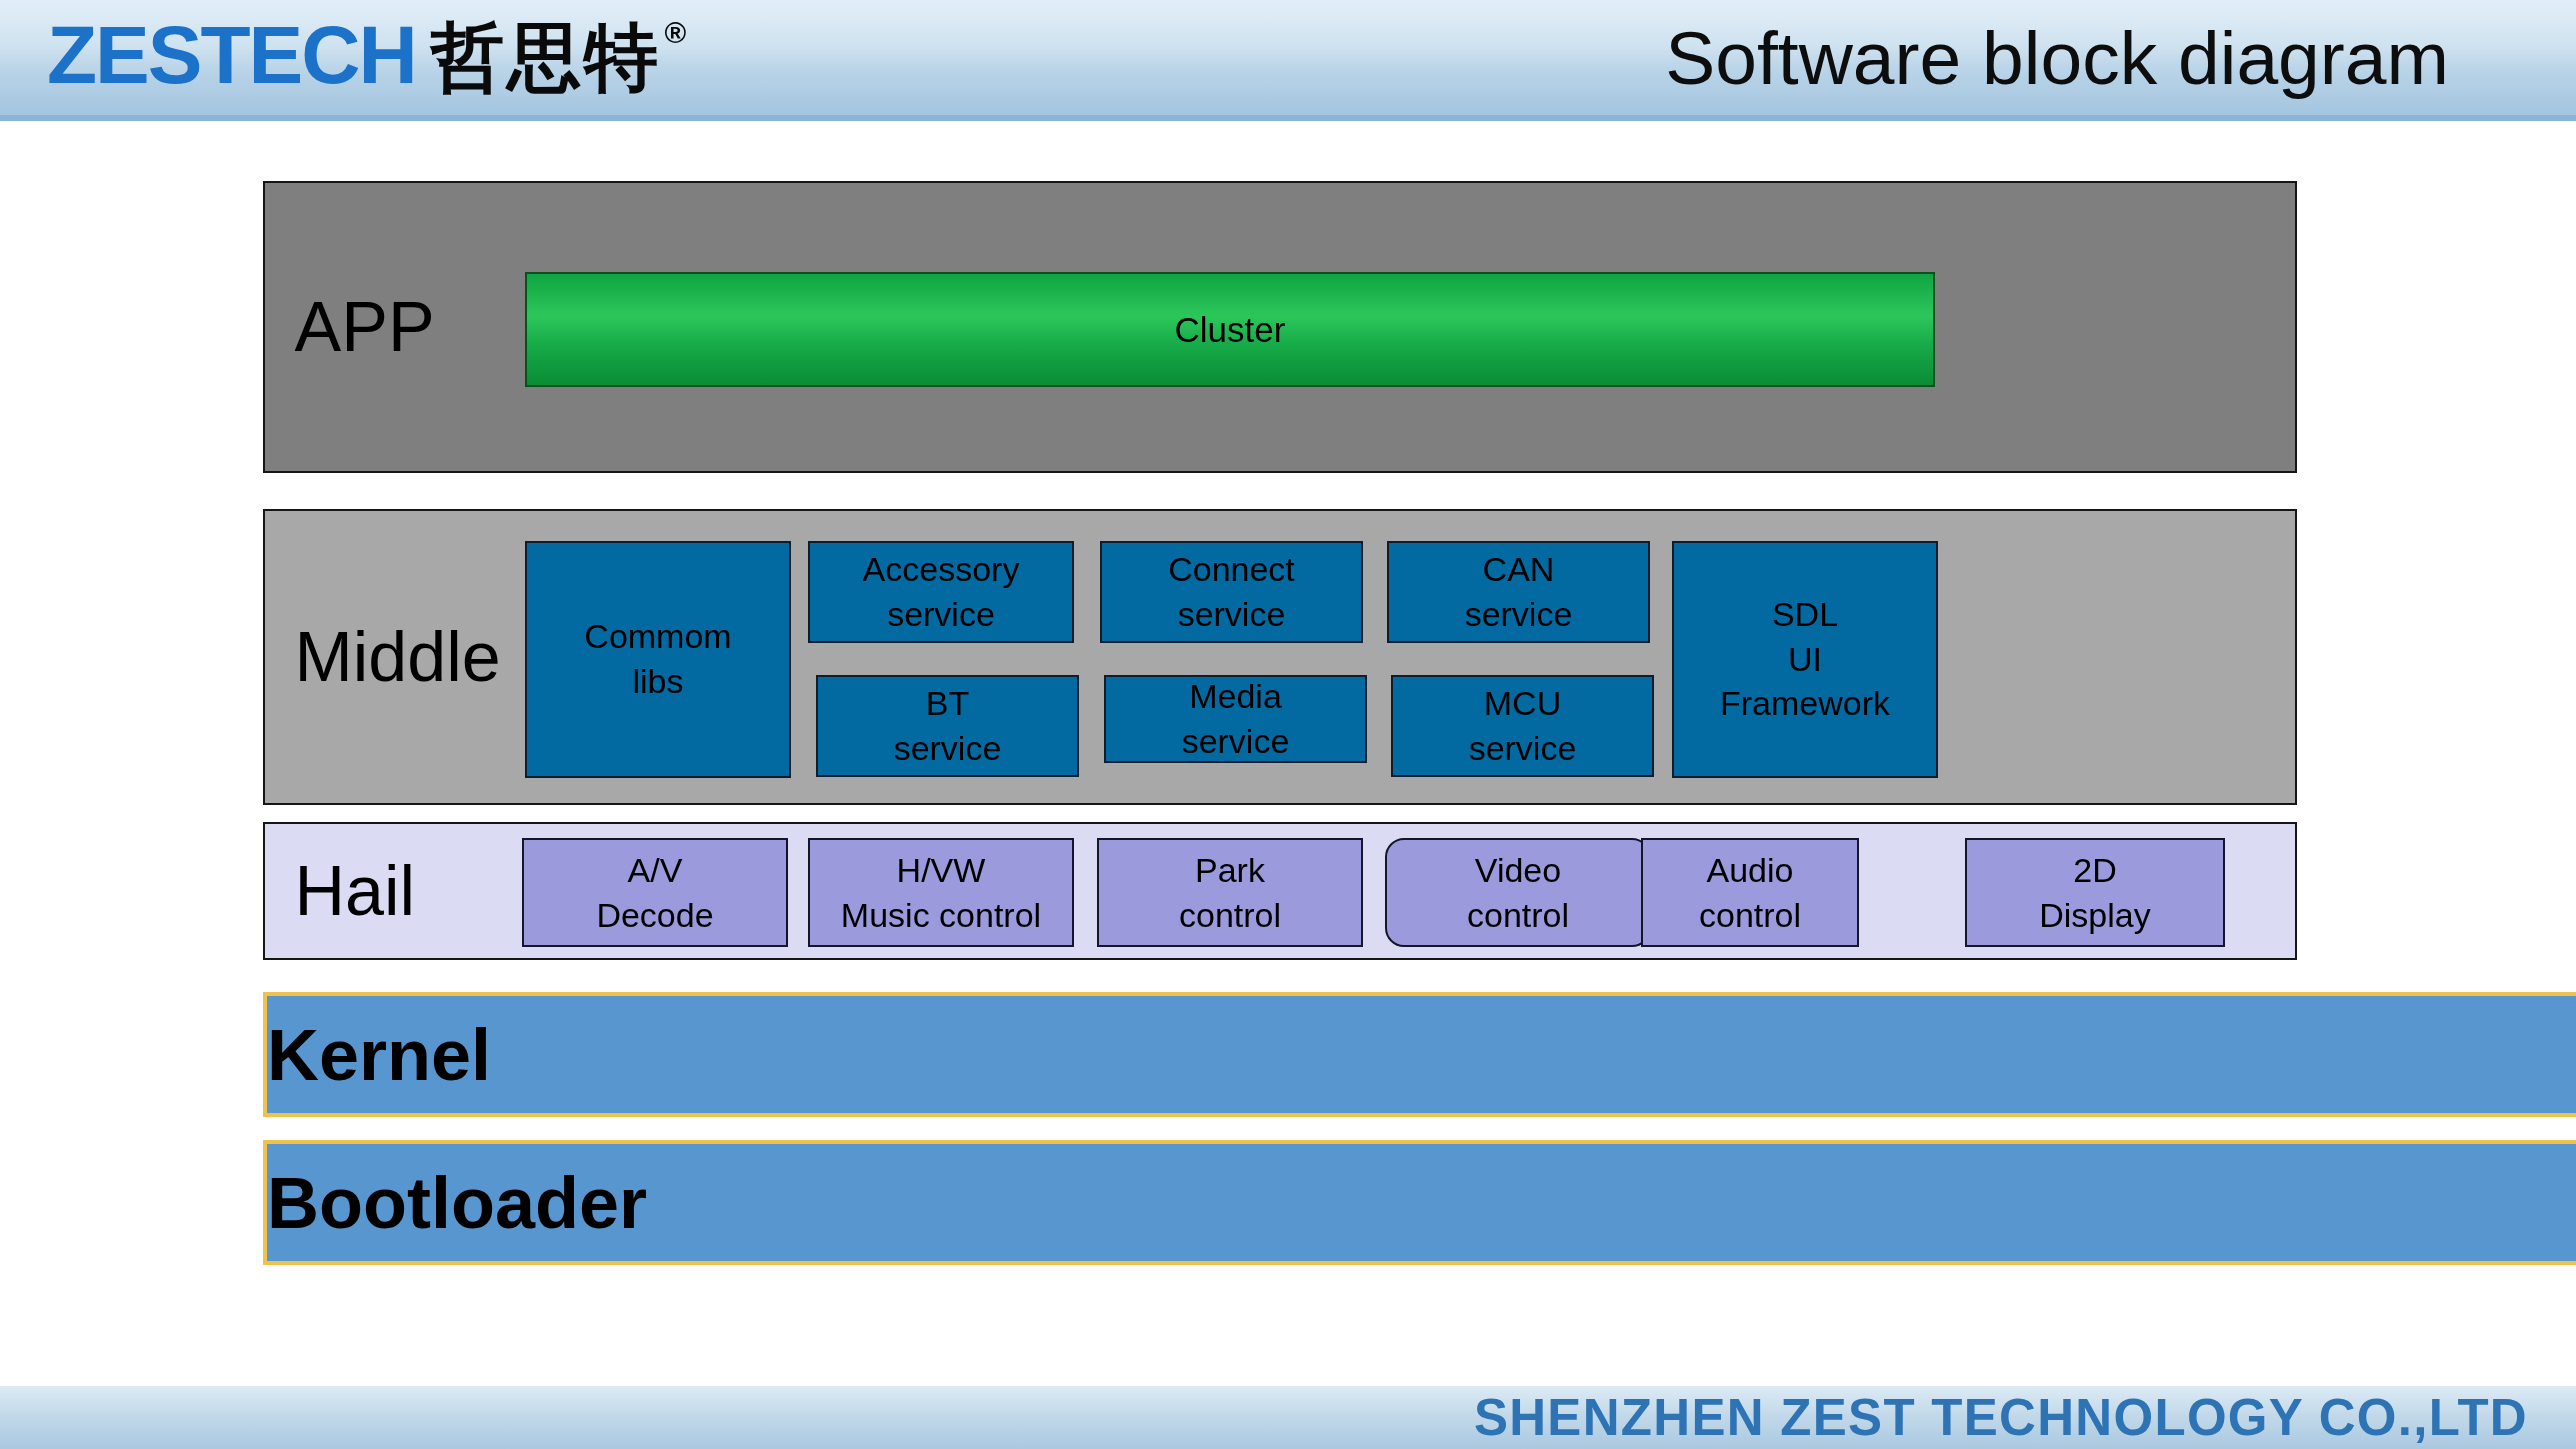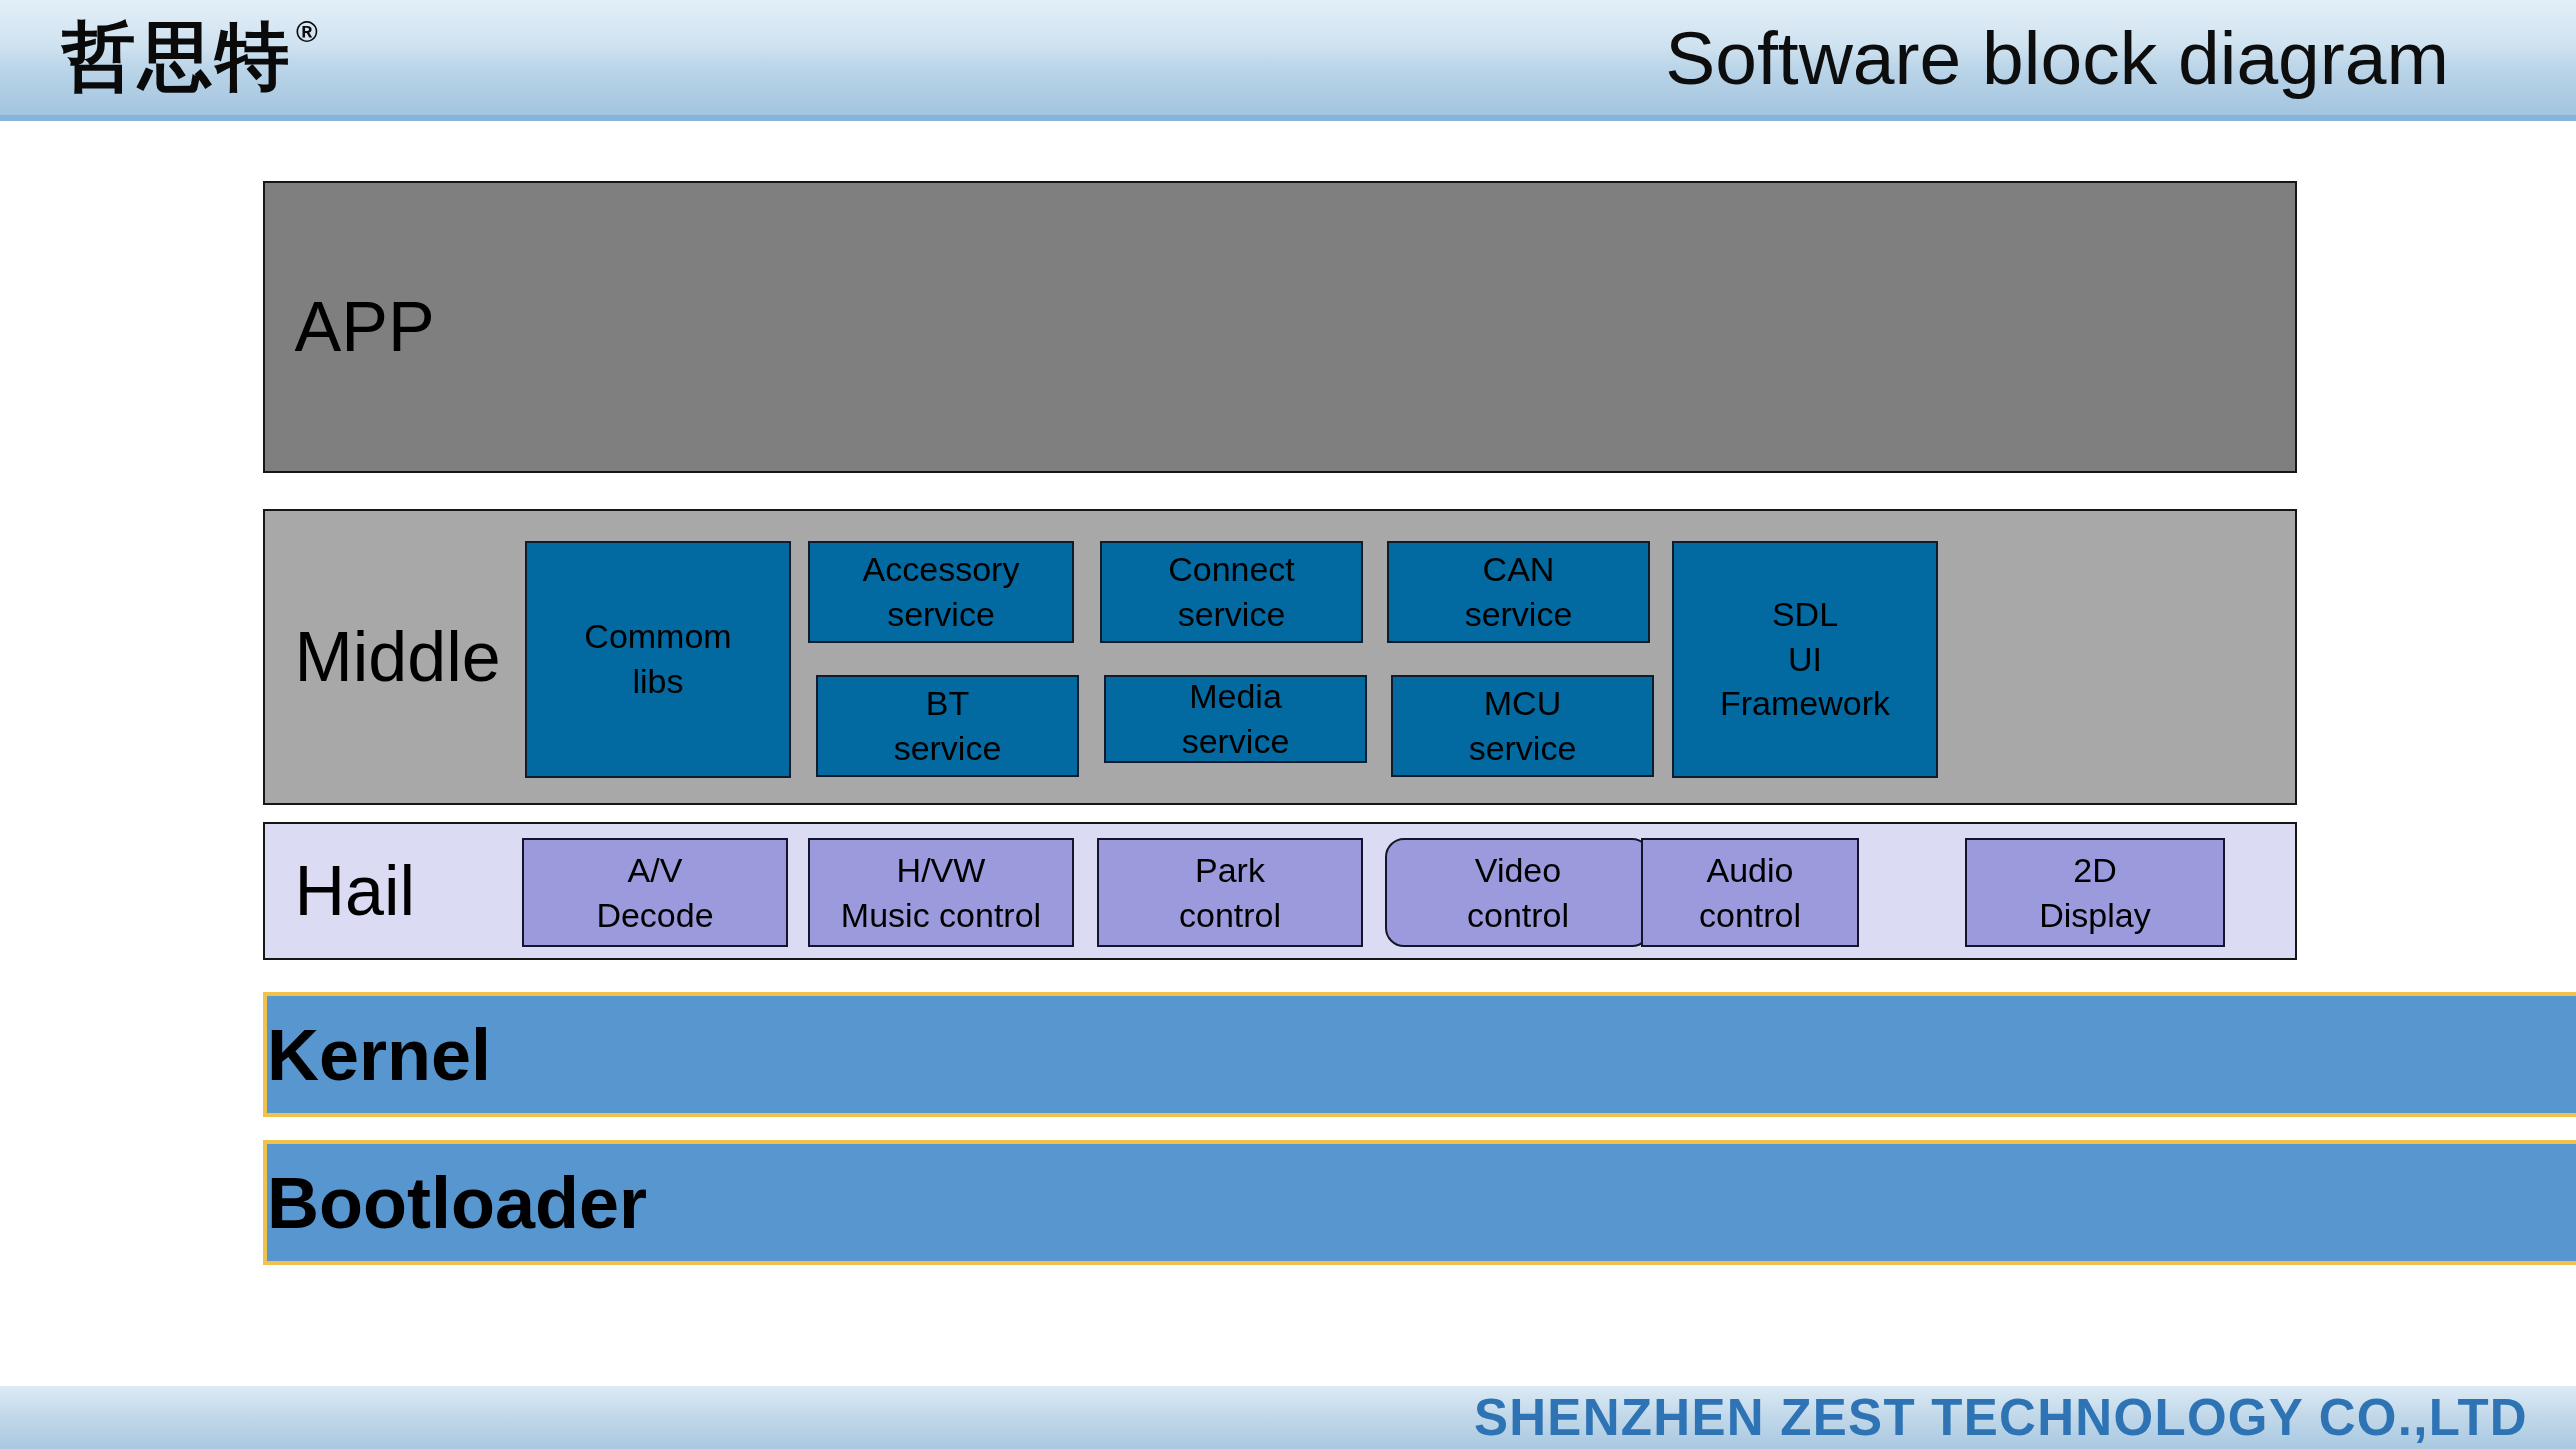--- a/index.html
+++ b/index.html
@@ -84,28 +84,30 @@
   }
   .footer-text { color:#2e74b5; font-size:51px; font-weight:bold; letter-spacing:1.3px; }
 </style>
 </head>
 <body>
 
 <div class="page">
 
   <header class="topbar">
     <div class="logo">
+      <span class="logo-en">ZESTECH</span>
       <span class="logo-cn">哲思特</span>
       <span class="logo-reg">®</span>
     </div>
     <div class="page-title">Software block diagram</div>
   </header>
 
   <section class="layer app-layer">
     <div class="layer-label">APP</div>
+    <div class="cluster">Cluster</div>
   </section>
 
   <section class="layer middle-layer">
     <div class="layer-label">Middle</div>
     <div class="block b-common">Commom
 libs</div>
     <div class="block b-acc">Accessory
 service</div>
     <div class="block b-conn">Connect
 service</div>

